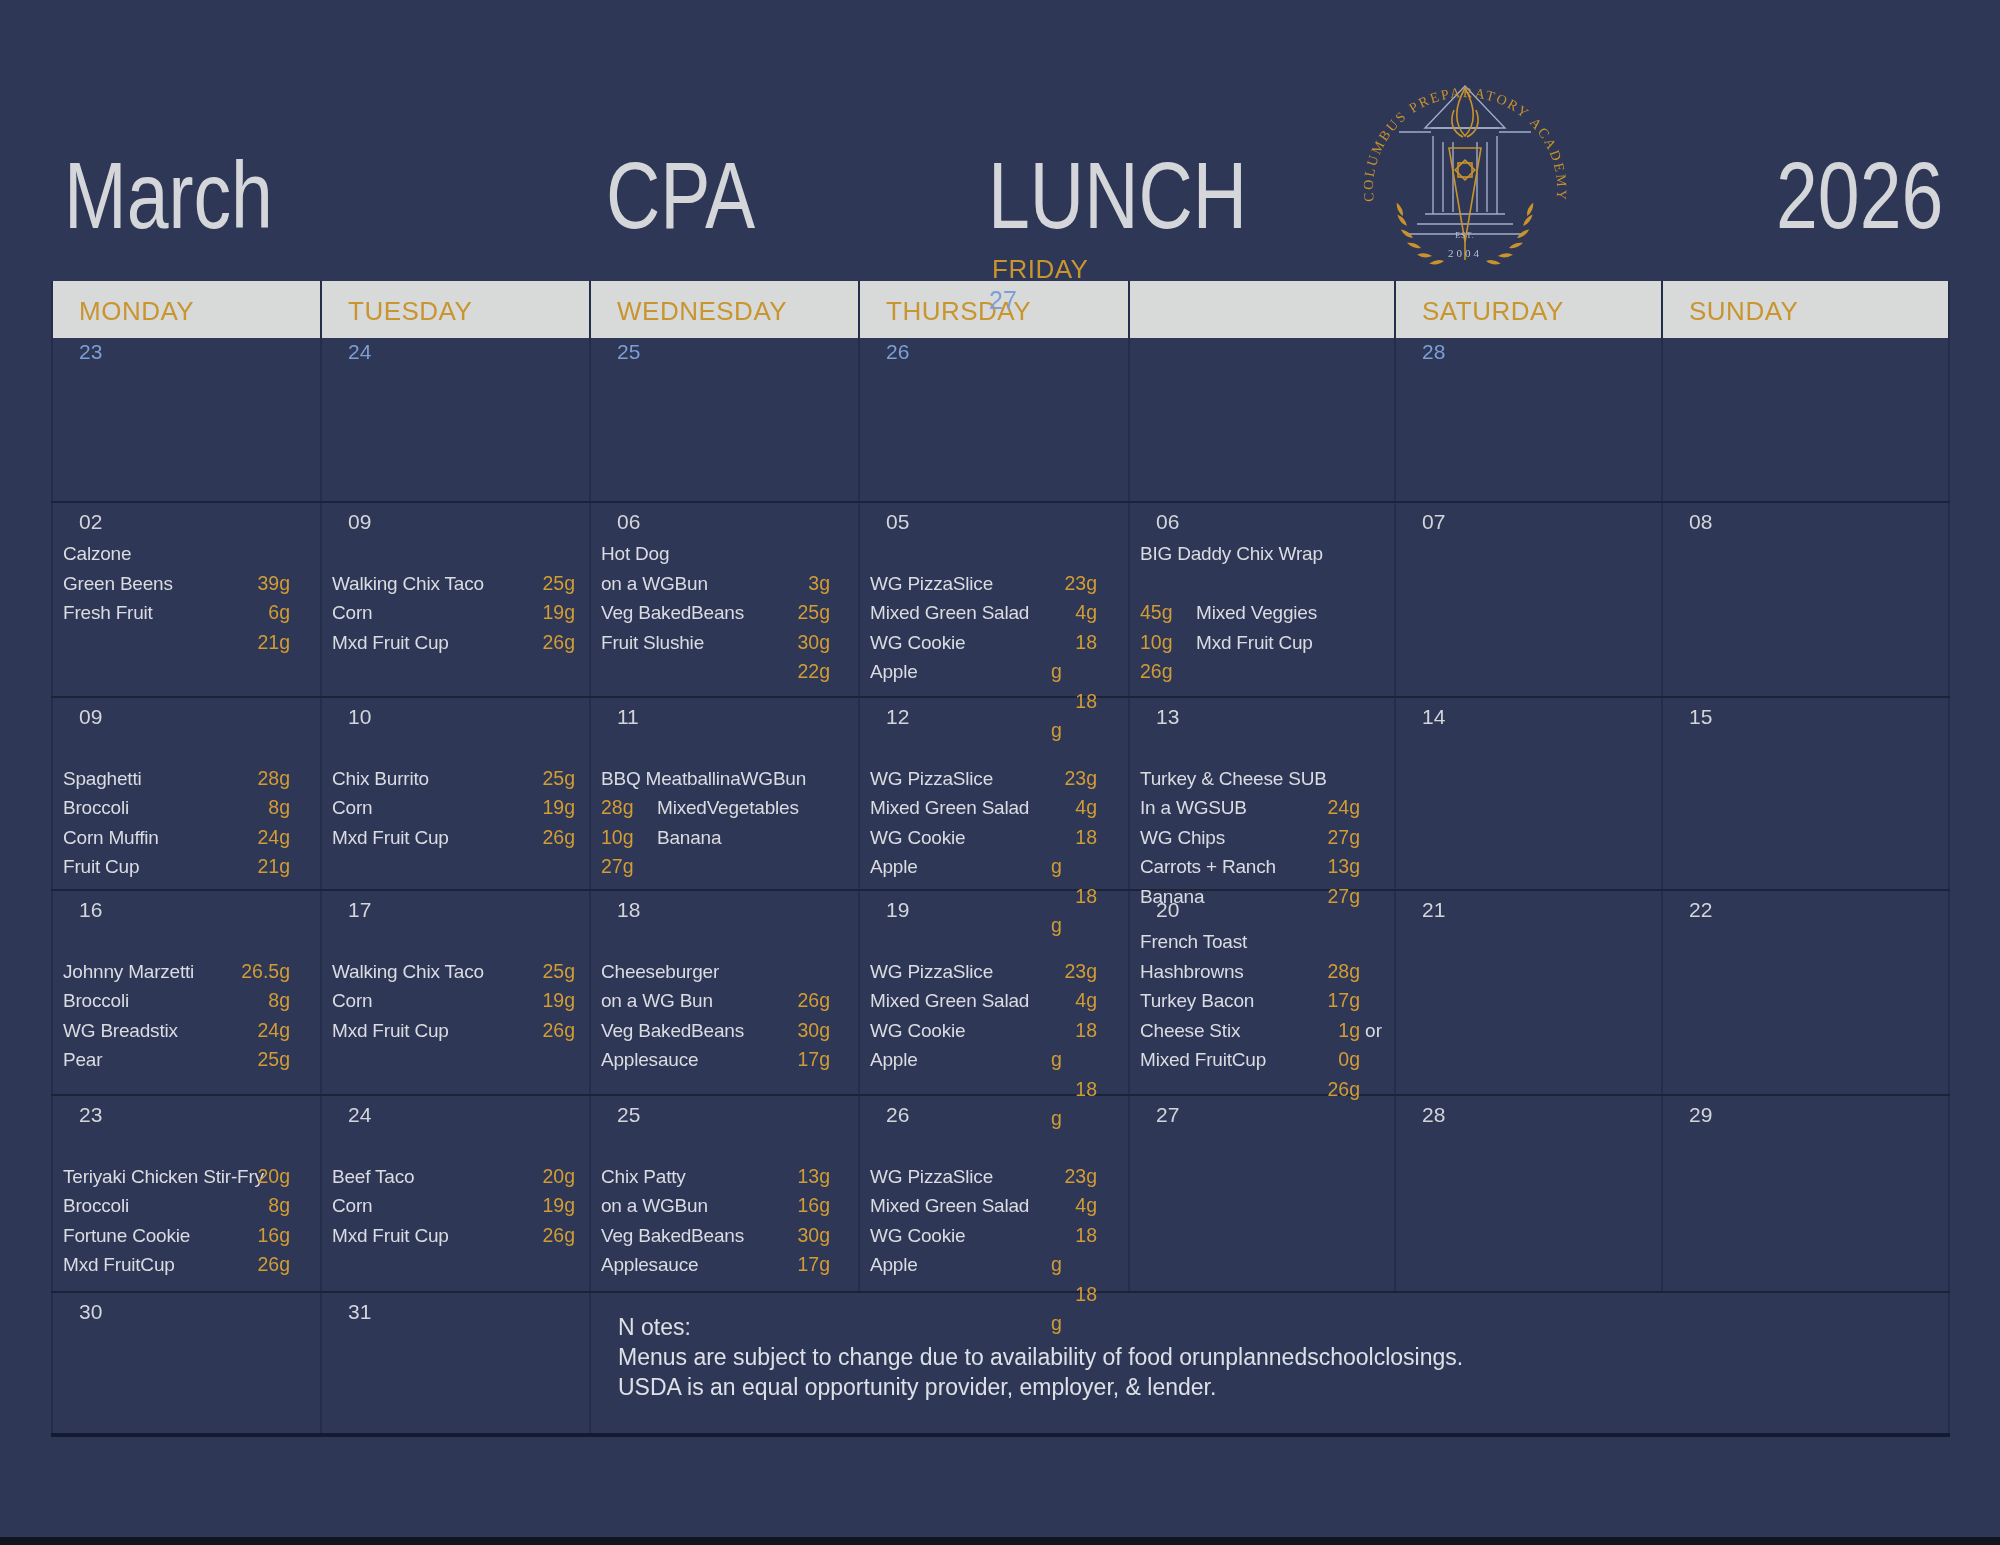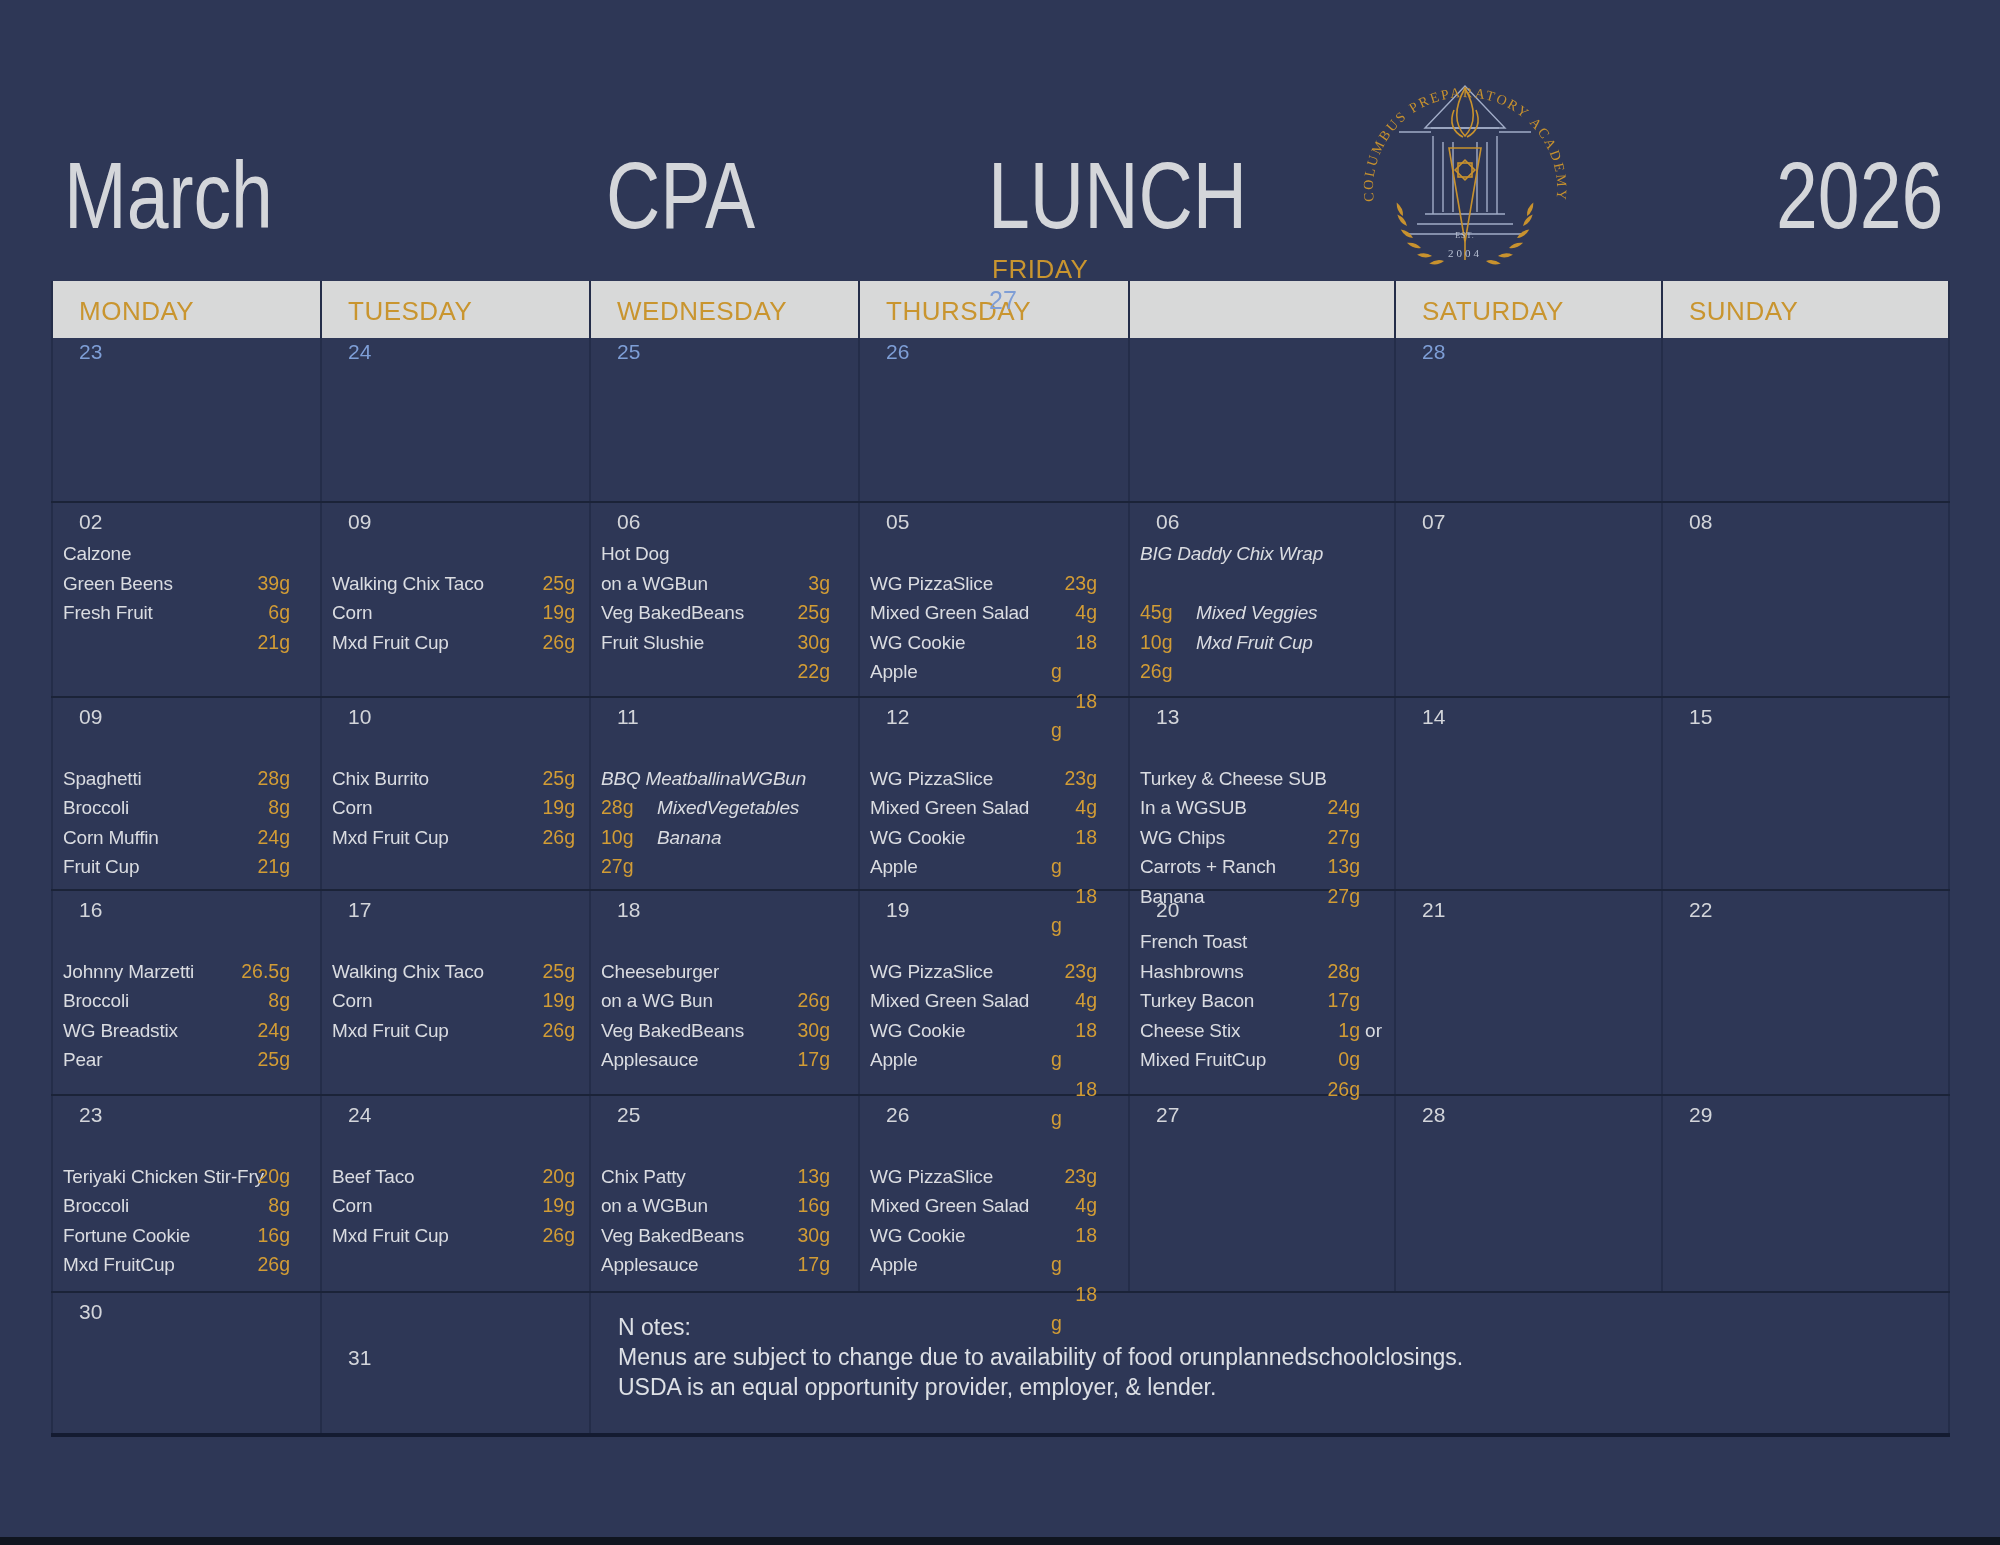--- a/index.html
+++ b/index.html
@@ -48,21 +48,21 @@
     position:absolute;left:12px;font-size:19px;letter-spacing:-0.2px;color:#dadce1;
   }
   .mrow .gram{
     position:absolute;font-size:19.5px;color:#d29c35;text-align:right;
   }
   .mrow .after{position:absolute;font-size:19px;color:#dadce1;}
   
   .mrow.flip{padding-left:12px;}
   .mrow.flip .item,.mrow.flip .gram{position:static;}
   .mrow.flip .gram{display:inline-block;min-width:56px;text-align:left;}
-  .mrow.flip .item{display:inline;font-style:italic;}
+  .mrow.flip .item{display:inline;}
   
   #notes{
     position:absolute;left:567px;top:1031px;z-index:3;color:#dde0e5;
     font-size:23px;line-height:30px;
   }
   
   #bottom-bar{position:absolute;left:0;bottom:0;width:2000px;height:8px;background:#10151f;}
 </style>
 </head>
 <body>
@@ -602,21 +602,21 @@
     </div>
     <div class="cell" style="left: 1343px; top: 813px; width: 267px; height: 197px;">
       <div class="date">28</div>
     </div>
     <div class="cell" style="left: 1610px; top: 813px; width: 289px; height: 197px;">
       <div class="date">29</div>
     </div>
     <div class="cell" style="left: 0px; top: 1010px; width: 269px; height: 120px;">
       <div class="date">30</div>
     </div>
-    <div class="cell" style="left: 269px; top: 1010px; width: 269px; height: 146px; margin-top: 46px;">
+    <div class="cell" style="left: 269px; top: 1010px; width: 269px; height: 146px;">
       <div class="date">31</div>
     </div>
     <div class="cell" style="left: 538px; top: 1010px; width: 269px; height: 146px;"></div>
     <div class="cell" style="left: 807px; top: 1010px; width: 270px; height: 146px;"></div>
     <div class="cell" style="left: 1077px; top: 1010px; width: 266px; height: 146px;"></div>
     <div class="cell" style="left: 1343px; top: 1010px; width: 267px; height: 146px;"></div>
     <div class="cell" style="left: 1610px; top: 1010px; width: 289px; height: 146px;"></div>
   </div>
 
 <div id="bottom-bar"></div>

